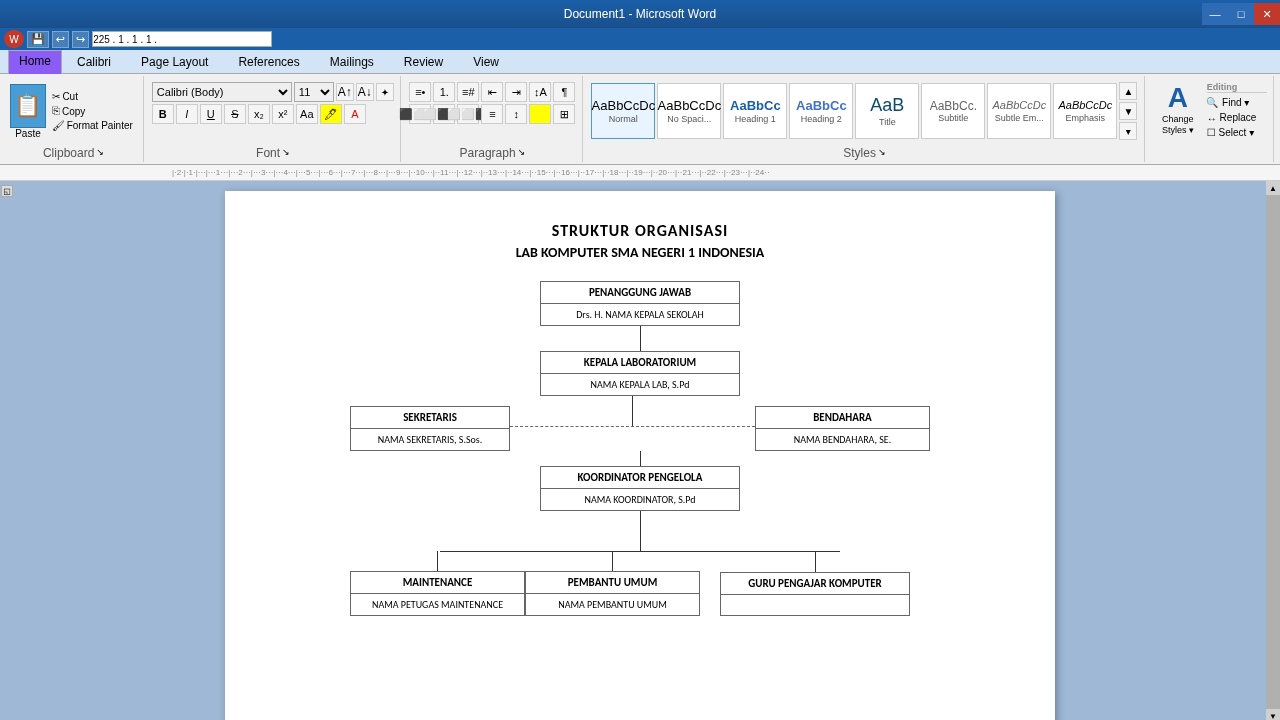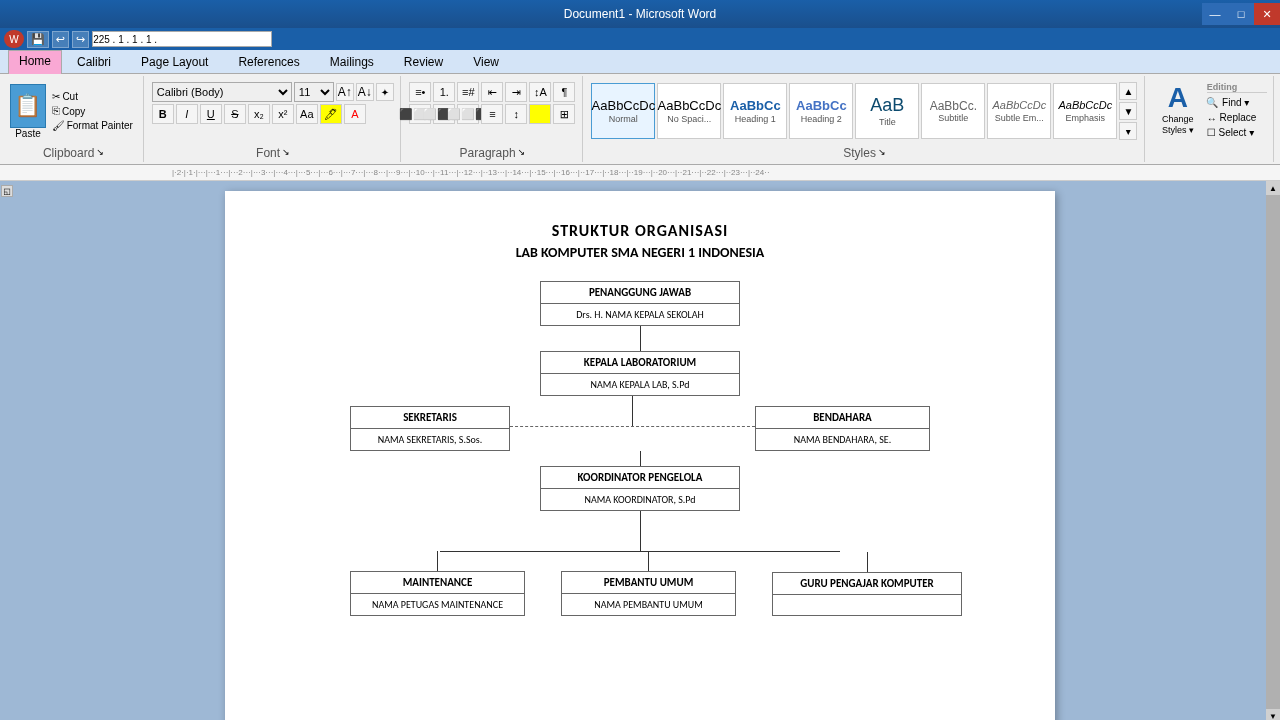--- a/index.html
+++ b/index.html
@@ -282,21 +282,21 @@
 
   <div style="display:flex; align-items:center; padding: 2px 4px; background: #1a5fa8; height:22px; gap:3px;">
     <div style="width:20px;height:18px;background:#c0392b;border-radius:10px;display:flex;align-items:center;justify-content:center;font-size:10px;color:white;">W</div>
     <button style="font-size:11px;background:rgba(255,255,255,0.2);border:1px solid rgba(255,255,255,0.3);color:white;cursor:pointer;padding:1px 3px;">💾</button>
     <button style="font-size:11px;background:rgba(255,255,255,0.2);border:1px solid rgba(255,255,255,0.3);color:white;cursor:pointer;padding:1px 3px;">↩</button>
     <button style="font-size:11px;background:rgba(255,255,255,0.2);border:1px solid rgba(255,255,255,0.3);color:white;cursor:pointer;padding:1px 3px;">↪</button>
     <input style="width: 180px; height: 16px; font-size: 10px; border: 1px solid rgb(170, 170, 170);" value="225 . 1 . 1 . 1 .">
   </div>
 
   <div class="ribbon-tabs">
-    <div class="ribbon-tab" style="font-size:12px;padding:3px 10px;background:#f9a8d4;border:1px solid #aaa;border-bottom:none;margin-bottom:-1px;">Home</div>
+    <div class="ribbon-tab" style="font-size:12px;padding:3px 10px;background:#8b5cf6;border:1px solid #aaa;border-bottom:none;margin-bottom:-1px;">Home</div>
     <div class="ribbon-tab">Calibri</div>
     <div class="ribbon-tab">Page Layout</div>
     <div class="ribbon-tab">References</div>
     <div class="ribbon-tab">Mailings</div>
     <div class="ribbon-tab">Review</div>
     <div class="ribbon-tab">View</div>
   </div>
 
   <div class="ribbon-content">
 
@@ -507,21 +507,21 @@
         <div class="connector-v" style="height:15px;"></div>
         <div class="org-box" style="width:200px;">
           <div class="org-box-title">KOORDINATOR PENGELOLA</div>
           <div class="org-box-name">NAMA KOORDINATOR, S.Pd</div>
         </div>
 
         <div style="position:relative;width:580px;margin-top:0;">
 
           <div style="width:1px;height:40px;background:#333;margin:0 auto;"></div>
 
-          <div style="display:flex;align-items:flex-end;position:relative;gap:36px;">
+          <div style="display:flex;align-items:flex-end;position:relative;">
             <div style="position:absolute;top:0;left:90px;right:90px;height:1px;background:#333;"></div>
 
             <div style="display:flex;flex-direction:column;align-items:center;margin-left:0px;">
               <div style="width:1px;height:20px;background:#333;"></div>
               <div class="org-box" style="width:175px;">
                 <div class="org-box-title">MAINTENANCE</div>
                 <div class="org-box-name">NAMA PETUGAS MAINTENANCE</div>
               </div>
             </div>
 

